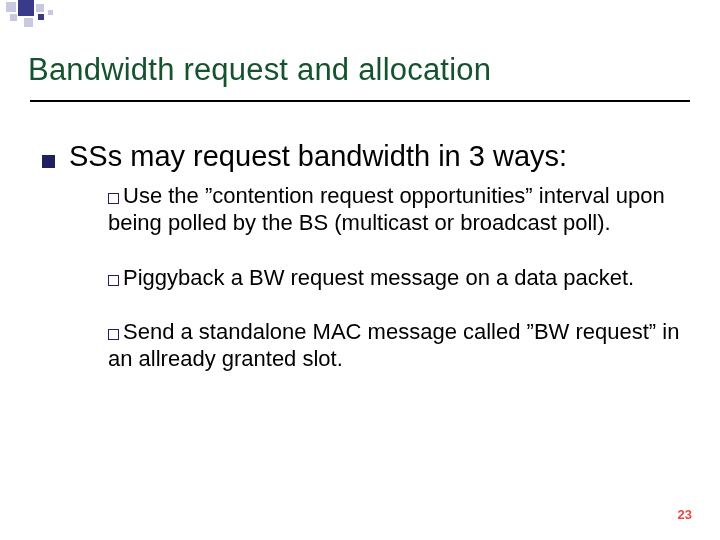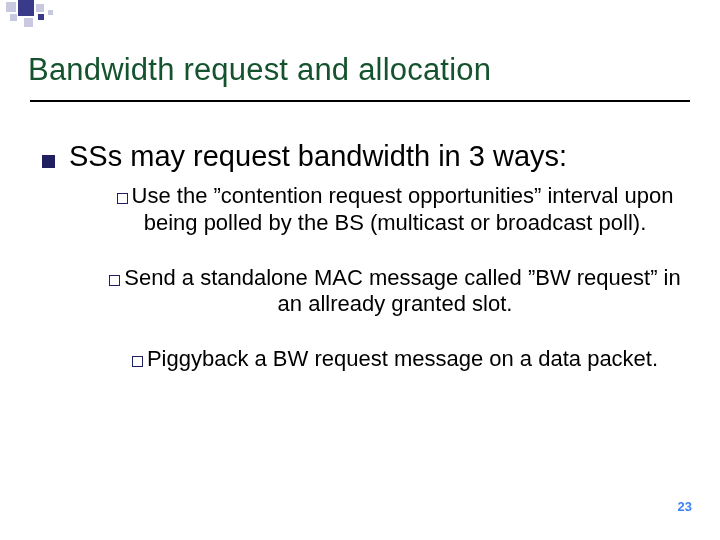--- a/index.html
+++ b/index.html
@@ -58,43 +58,42 @@
     margin-top: 10px;
     margin-right: 14px;
   }
   .lvl1-text {
     font-size: 29px;
     color: #000;
   }
   .lvl2-group {
     margin-left: 66px;
     margin-top: 4px;
-    text-align: center;
   }
   .lvl2 {
     margin-bottom: 28px;
     font-size: 22px;
     color: #000;
     line-height: 1.22;
   }
   .bullet-hollow {
     display: inline-block;
     width: 11px;
     height: 11px;
     border: 1.5px solid #202060;
     margin-right: 4px;
     vertical-align: -1px;
   }
   .pagenum {
     position: absolute;
-    bottom: 26px;
+    bottom: 18px;
     right: 28px;
     font-size: 13px;
     font-weight: bold;
-    color: #3b82f6;
+    color: #ef4444;
   }
 </style>
 </head>
 <body>
 
 <div class="deco">
   <div class="deco-sq" style="left:6px;top:2px;width:10px;height:10px;"></div>
   <div class="deco-sq dark" style="left:18px;top:0px;width:16px;height:16px;"></div>
   <div class="deco-sq" style="left:36px;top:4px;width:8px;height:8px;"></div>
   <div class="deco-sq" style="left:10px;top:14px;width:7px;height:7px;"></div>
@@ -106,18 +105,18 @@
 <div class="title">Bandwidth request and allocation</div>
 <div class="underline"></div>
 
 <div class="content">
   <div class="lvl1">
     <div class="bullet-filled"></div>
     <div class="lvl1-text">SSs may request bandwidth in 3 ways:</div>
   </div>
   <div class="lvl2-group">
     <div class="lvl2"><span class="bullet-hollow"></span><span>Use</span><span> the ”contention request opportunities” interval upon being polled by the BS (multicast or broadcast poll).</span></div>
+    <div class="lvl2"><span class="bullet-hollow"></span><span>Piggyback</span><span> a BW request message on a data packet.</span></div>
     <div class="lvl2"><span class="bullet-hollow"></span><span>Send</span><span> a standalone MAC message called ”BW request” in an allready granted slot.</span></div>
-    <div class="lvl2"><span class="bullet-hollow"></span><span>Piggyback</span><span> a BW request message on a data packet.</span></div>
   </div>
 </div>
 
 <div class="pagenum">23</div>
 
 </body></html>

